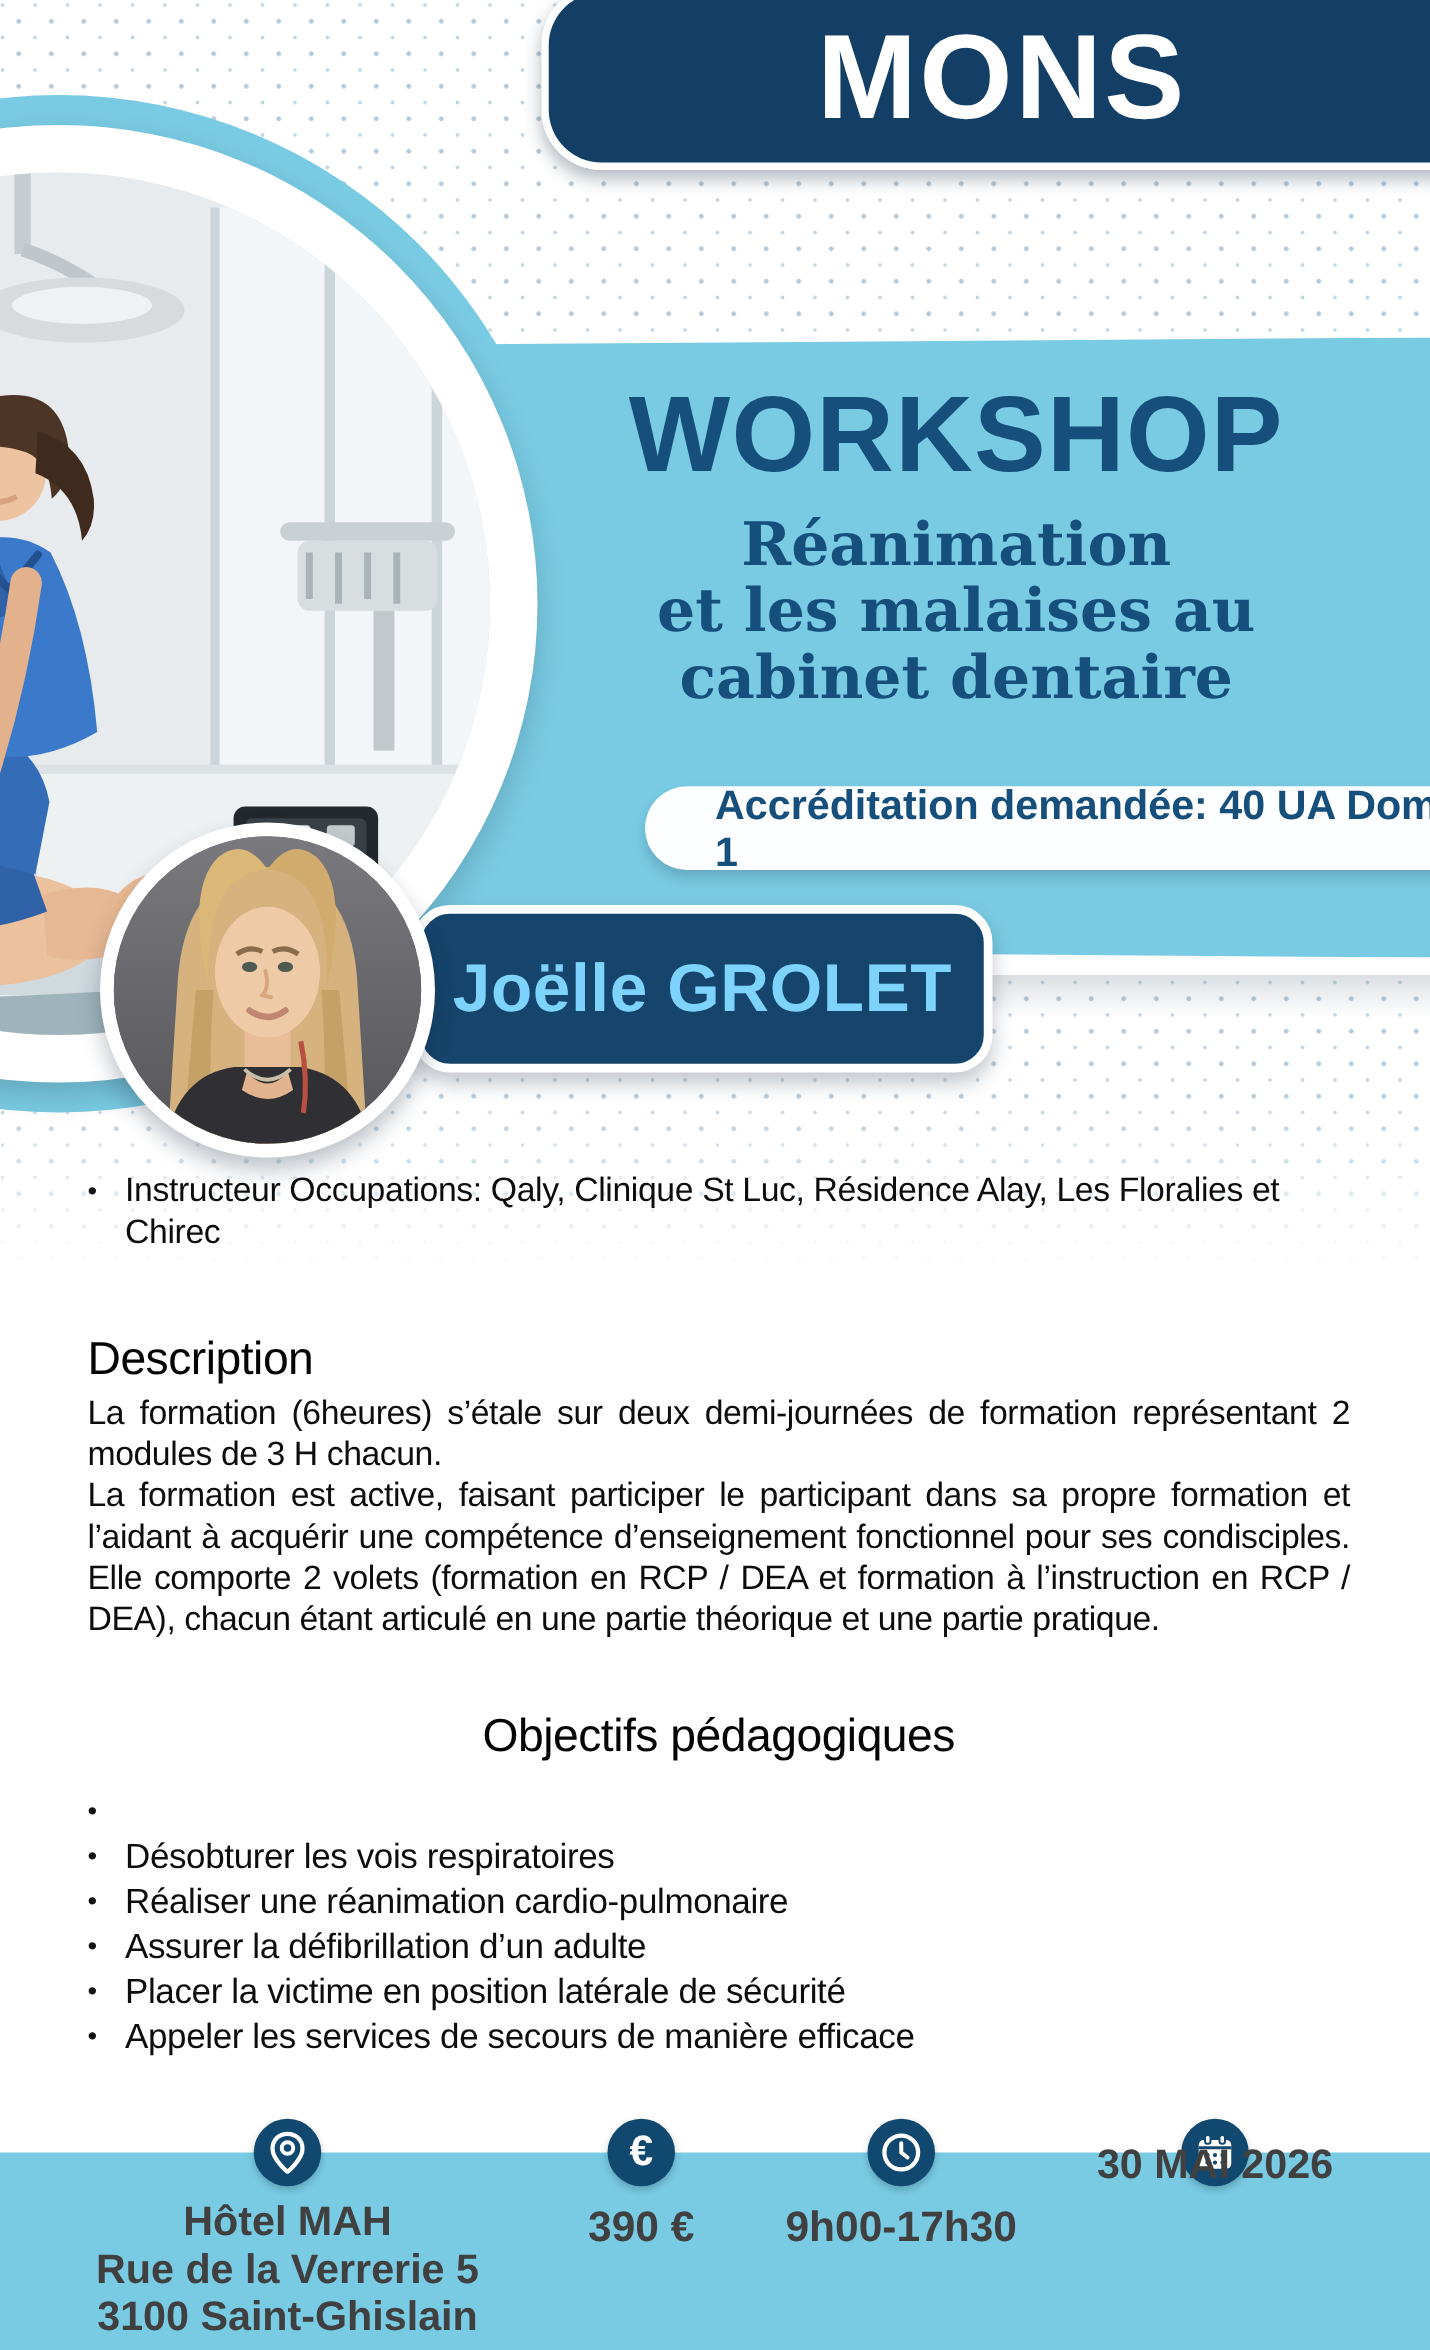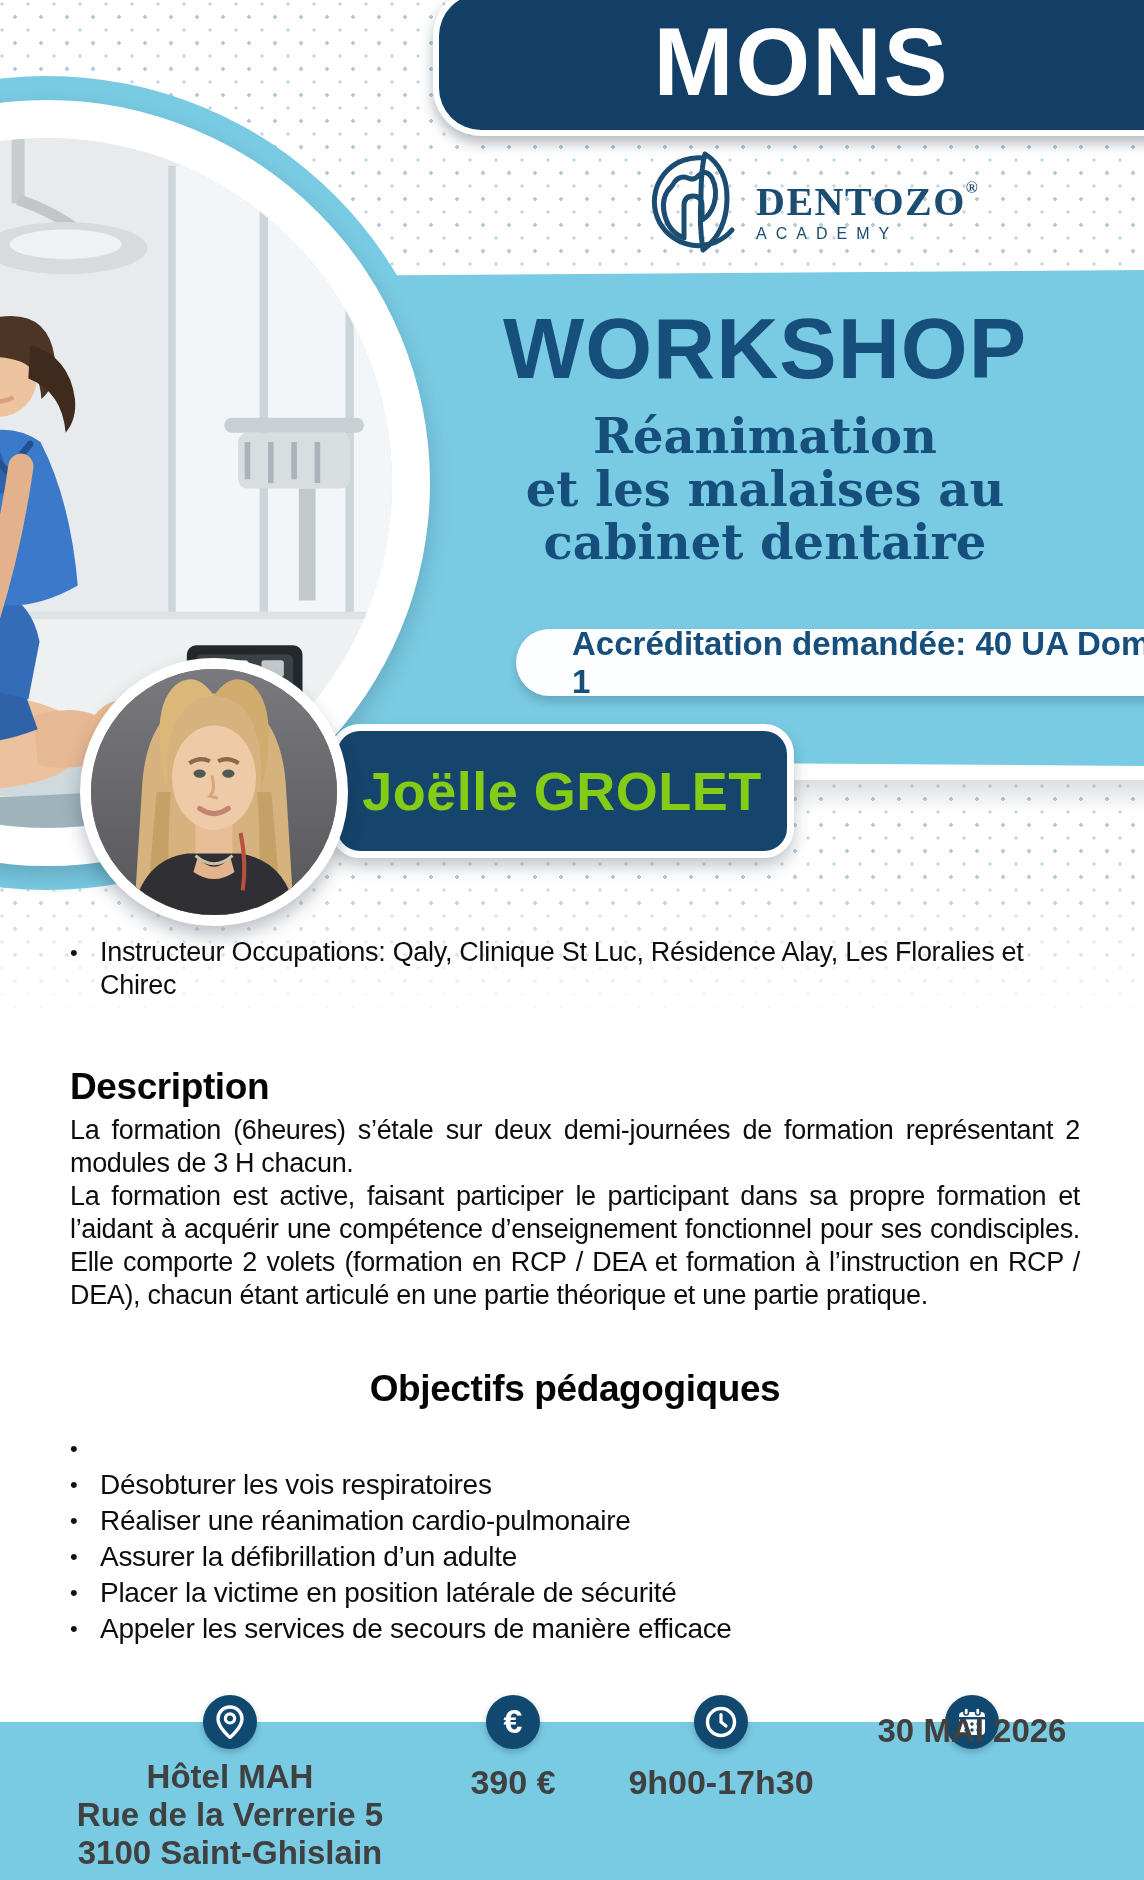--- a/index.html
+++ b/index.html
@@ -53,33 +53,33 @@
   
   .accred{position:absolute;left:516px;top:629px;width:648px;height:67px;background:#fdfeff;
         border-radius:40px 0 0 40px;box-shadow:0 6px 10px rgba(20,40,60,.20);
         display:flex;align-items:center;padding-left:56px;box-sizing:border-box;}
   .accred-text{font-size:33px;font-weight:700;color:#164e7c;}
 
   
   .name-banner{position:absolute;left:330px;top:724px;width:464px;height:134px;background:#15446c;
         border:7px solid #fff;border-radius:30px;box-shadow:0 9px 16px rgba(20,40,60,.25);
         display:flex;align-items:center;justify-content:center;box-sizing:border-box;}
-  .name-text{color:#84cc16;font-size:54px;font-weight:700;letter-spacing:.5px;}
+  .name-text{color:#7dd3fc;font-size:54px;font-weight:700;letter-spacing:.5px;}
 
   
   .portrait{position:absolute;left:80px;top:658px;width:246px;height:246px;border-radius:50%;
         border:11px solid #fff;box-shadow:0 10px 18px rgba(20,40,60,.28);overflow:hidden;background:#6a6a6e;}
   .portrait svg{display:block;width:100%;height:100%;}
 
   
   .copy{position:absolute;left:70px;width:1010px;color:#0d0d0d;}
   .bullet-row{display:flex;}
   .bullet-dot{flex:0 0 30px;font-size:22px;line-height:33px;color:#111;}
   .bullet-txt{font-size:27px;line-height:33px;letter-spacing:-.3px;}
-  .h2{font-size:37px;font-weight:700;letter-spacing:-.4px;color:#050505;}
+  .h2{font-size:37px;font-weight:400;letter-spacing:-.4px;color:#050505;}
   .just p{margin:0;font-size:27px;line-height:33px;letter-spacing:-.35px;text-align:justify;}
   .obj-list .bullet-row{margin-bottom:3px;}
   .obj-list .bullet-txt{font-size:28px;line-height:33px;}
 
   
   .footer-band{position:absolute;left:0;top:1722px;width:1144px;height:158px;background:#79cbe3;}
   .f-icon{position:absolute;width:54px;height:54px;border-radius:50%;background:#10486f;
         display:flex;align-items:center;justify-content:center;box-shadow:0 3px 6px rgba(20,40,60,.25);}
   .f-label{position:absolute;color:#404040;font-weight:700;text-align:center;}
   .f-euro{color:#fff;font-size:34px;font-weight:700;line-height:1;padding-bottom:3px;}
@@ -157,31 +157,20 @@
           <path d="M300,276 q16,12 34,2" stroke="#d9a27c" stroke-width="5" fill="none"></path>
         </svg>
       </div>
     </div>
   </div>
 
   <div class="mons">
     <div class="mons-text">MONS</div>
   </div>
 
-  <div class="logo">
-    <svg class="logo-icon" viewBox="0 0 96 114">
-      <path d="M62,10 A44,44 0 1 0 90,82" fill="none" stroke="#1b4c72" stroke-width="5" stroke-linecap="round"></path>
-      <path d="M63,6 q22,14 22,44 q0,34 -24,52 q-4,-26 -2,-52 q0,-30 4,-44 Z" fill="none" stroke="#1b4c72" stroke-width="5" stroke-linejoin="round"></path>
-      <path d="M30,38 q6,-12 16,-8 q6,3 10,-2 q8,-8 14,2 q6,12 2,26 q-4,12 -12,16 l0,-14 q0,-10 -9,-10 q-9,0 -9,10 l0,32 q-16,-6 -20,-26 q-3,-16 8,-26 Z" fill="none" stroke="#1b4c72" stroke-width="5" stroke-linejoin="round"></path>
-    </svg>
-    <div class="logo-textblock">
-      <div class="logo-word"><span>DENTOZO</span><span class="logo-reg">®</span></div>
-      <div class="logo-sub">ACADEMY</div>
-    </div>
-  </div>
 
   <div class="hero-text">
     <div class="workshop">WORKSHOP</div>
     <div class="subtitle">
       <div>Réanimation</div>
       <div>et les malaises au</div>
       <div>cabinet dentaire</div>
     </div>
   </div>
 

